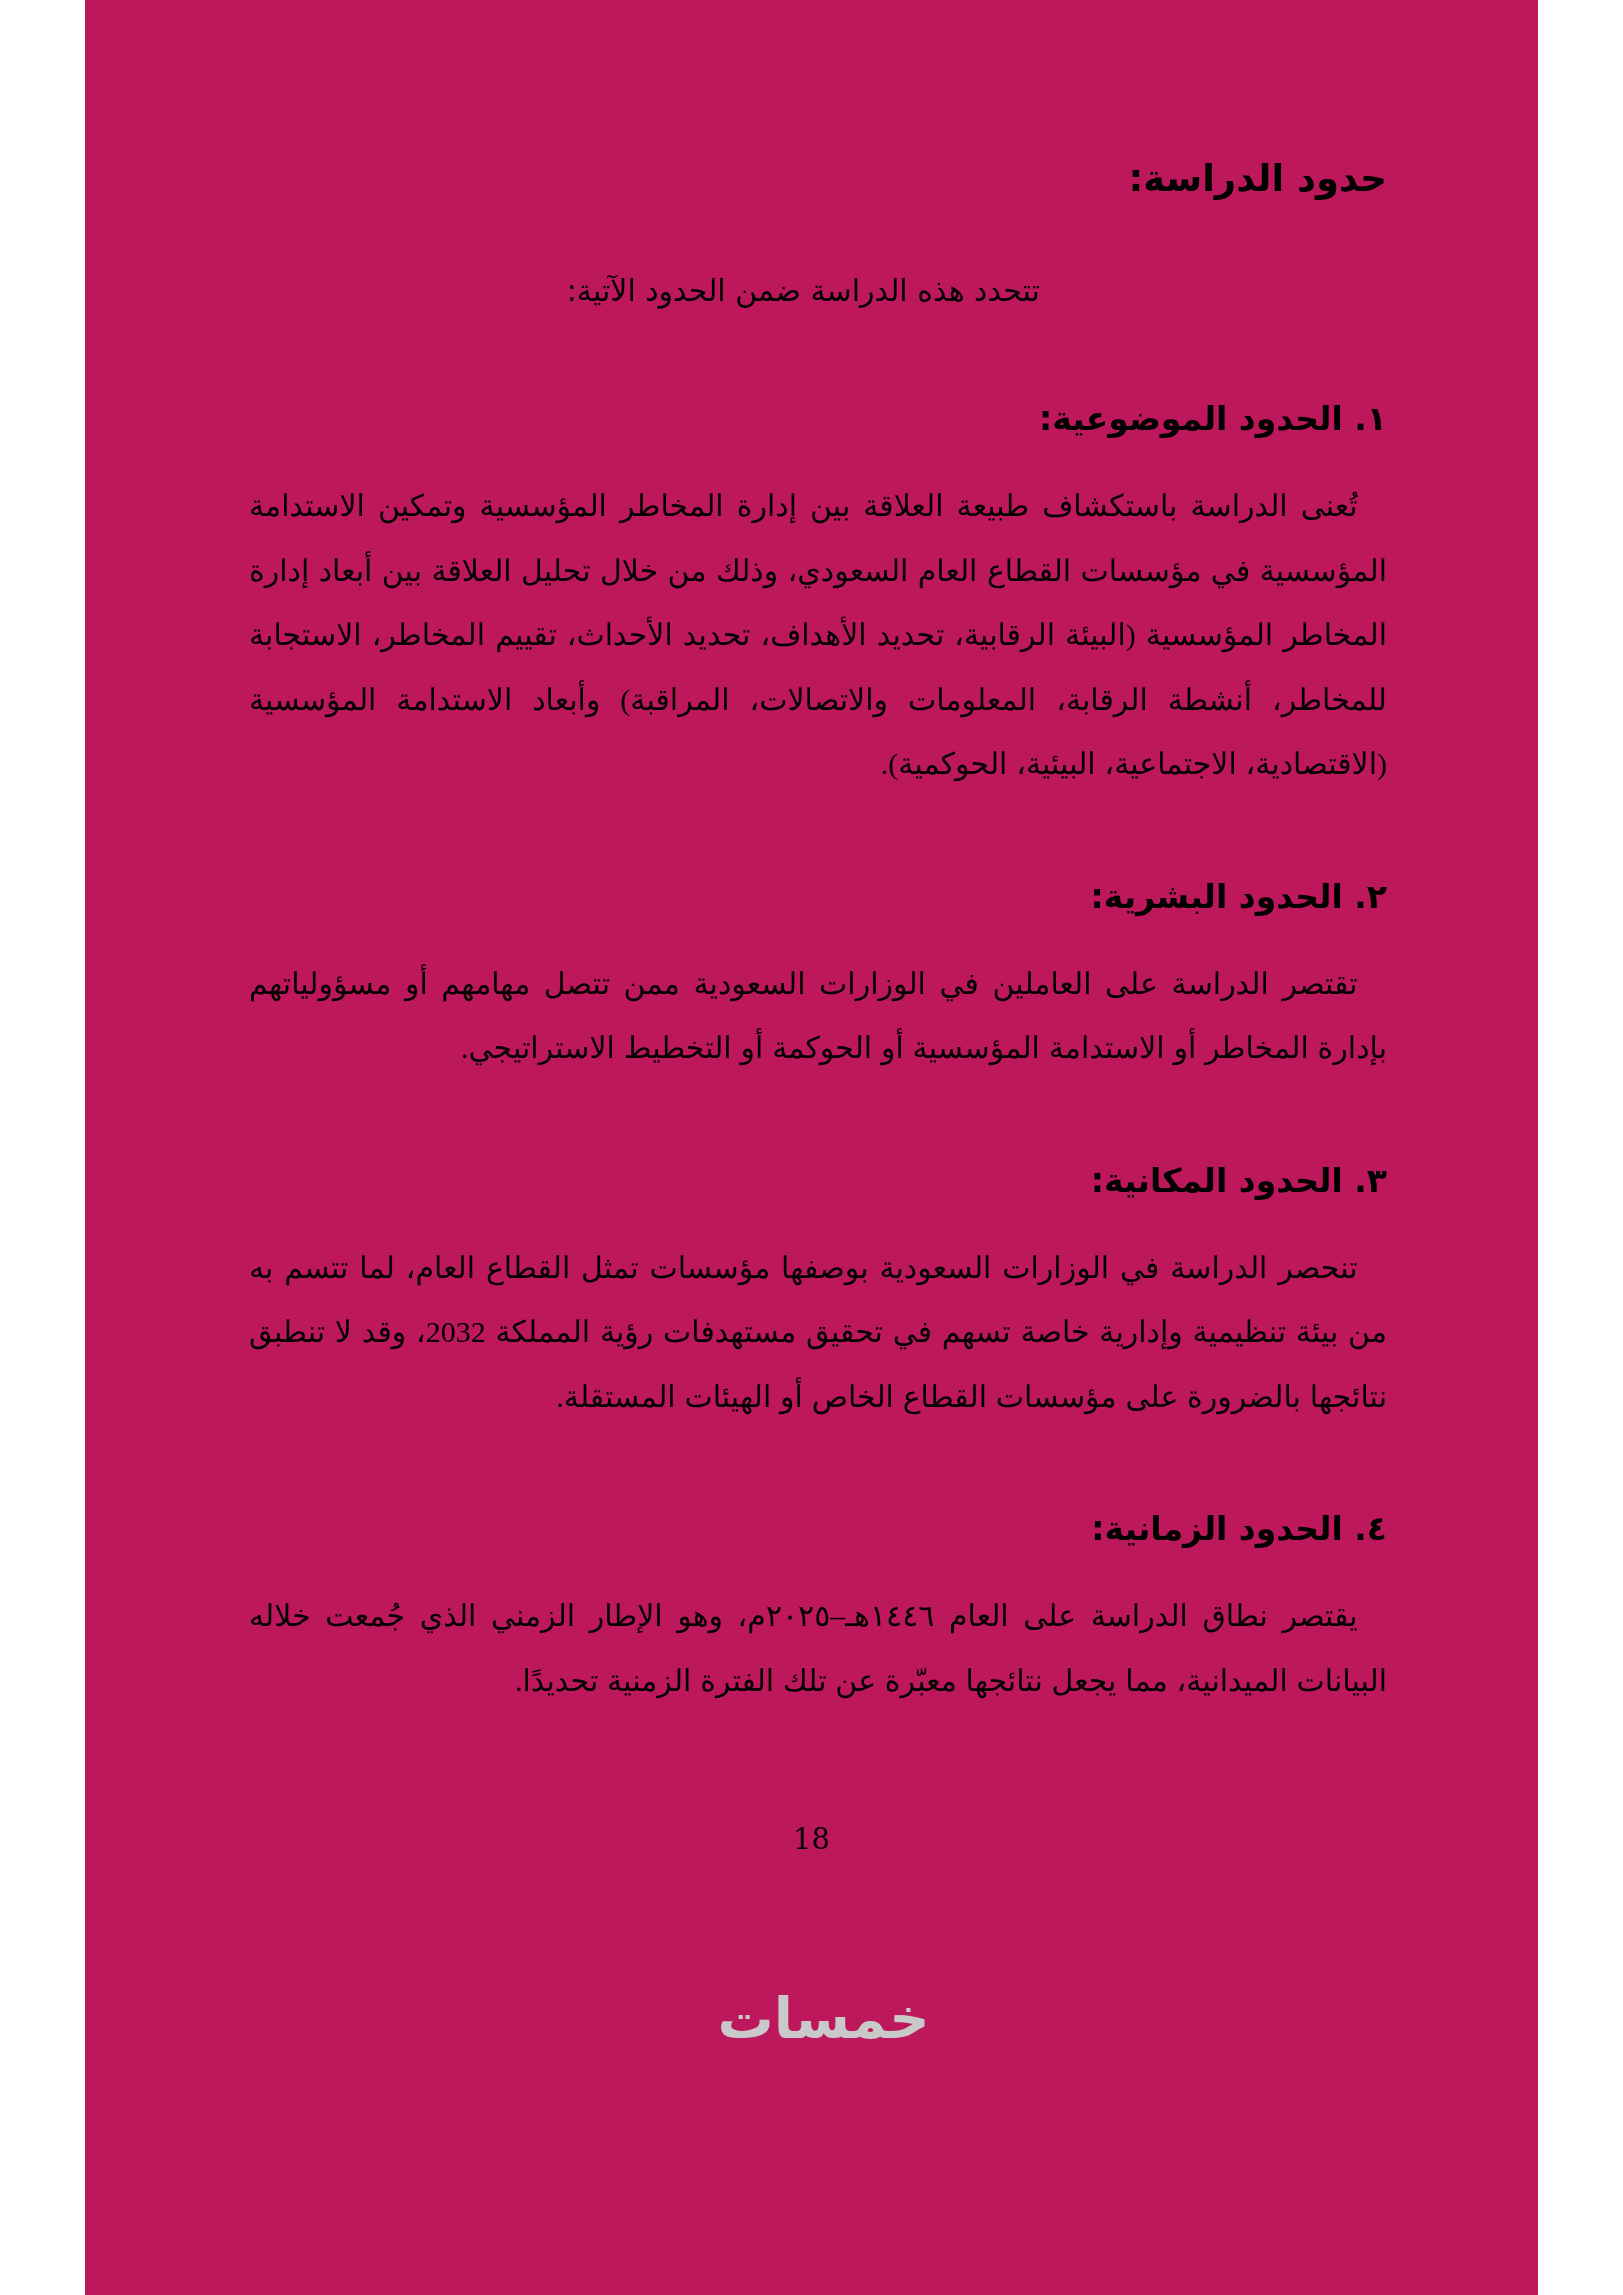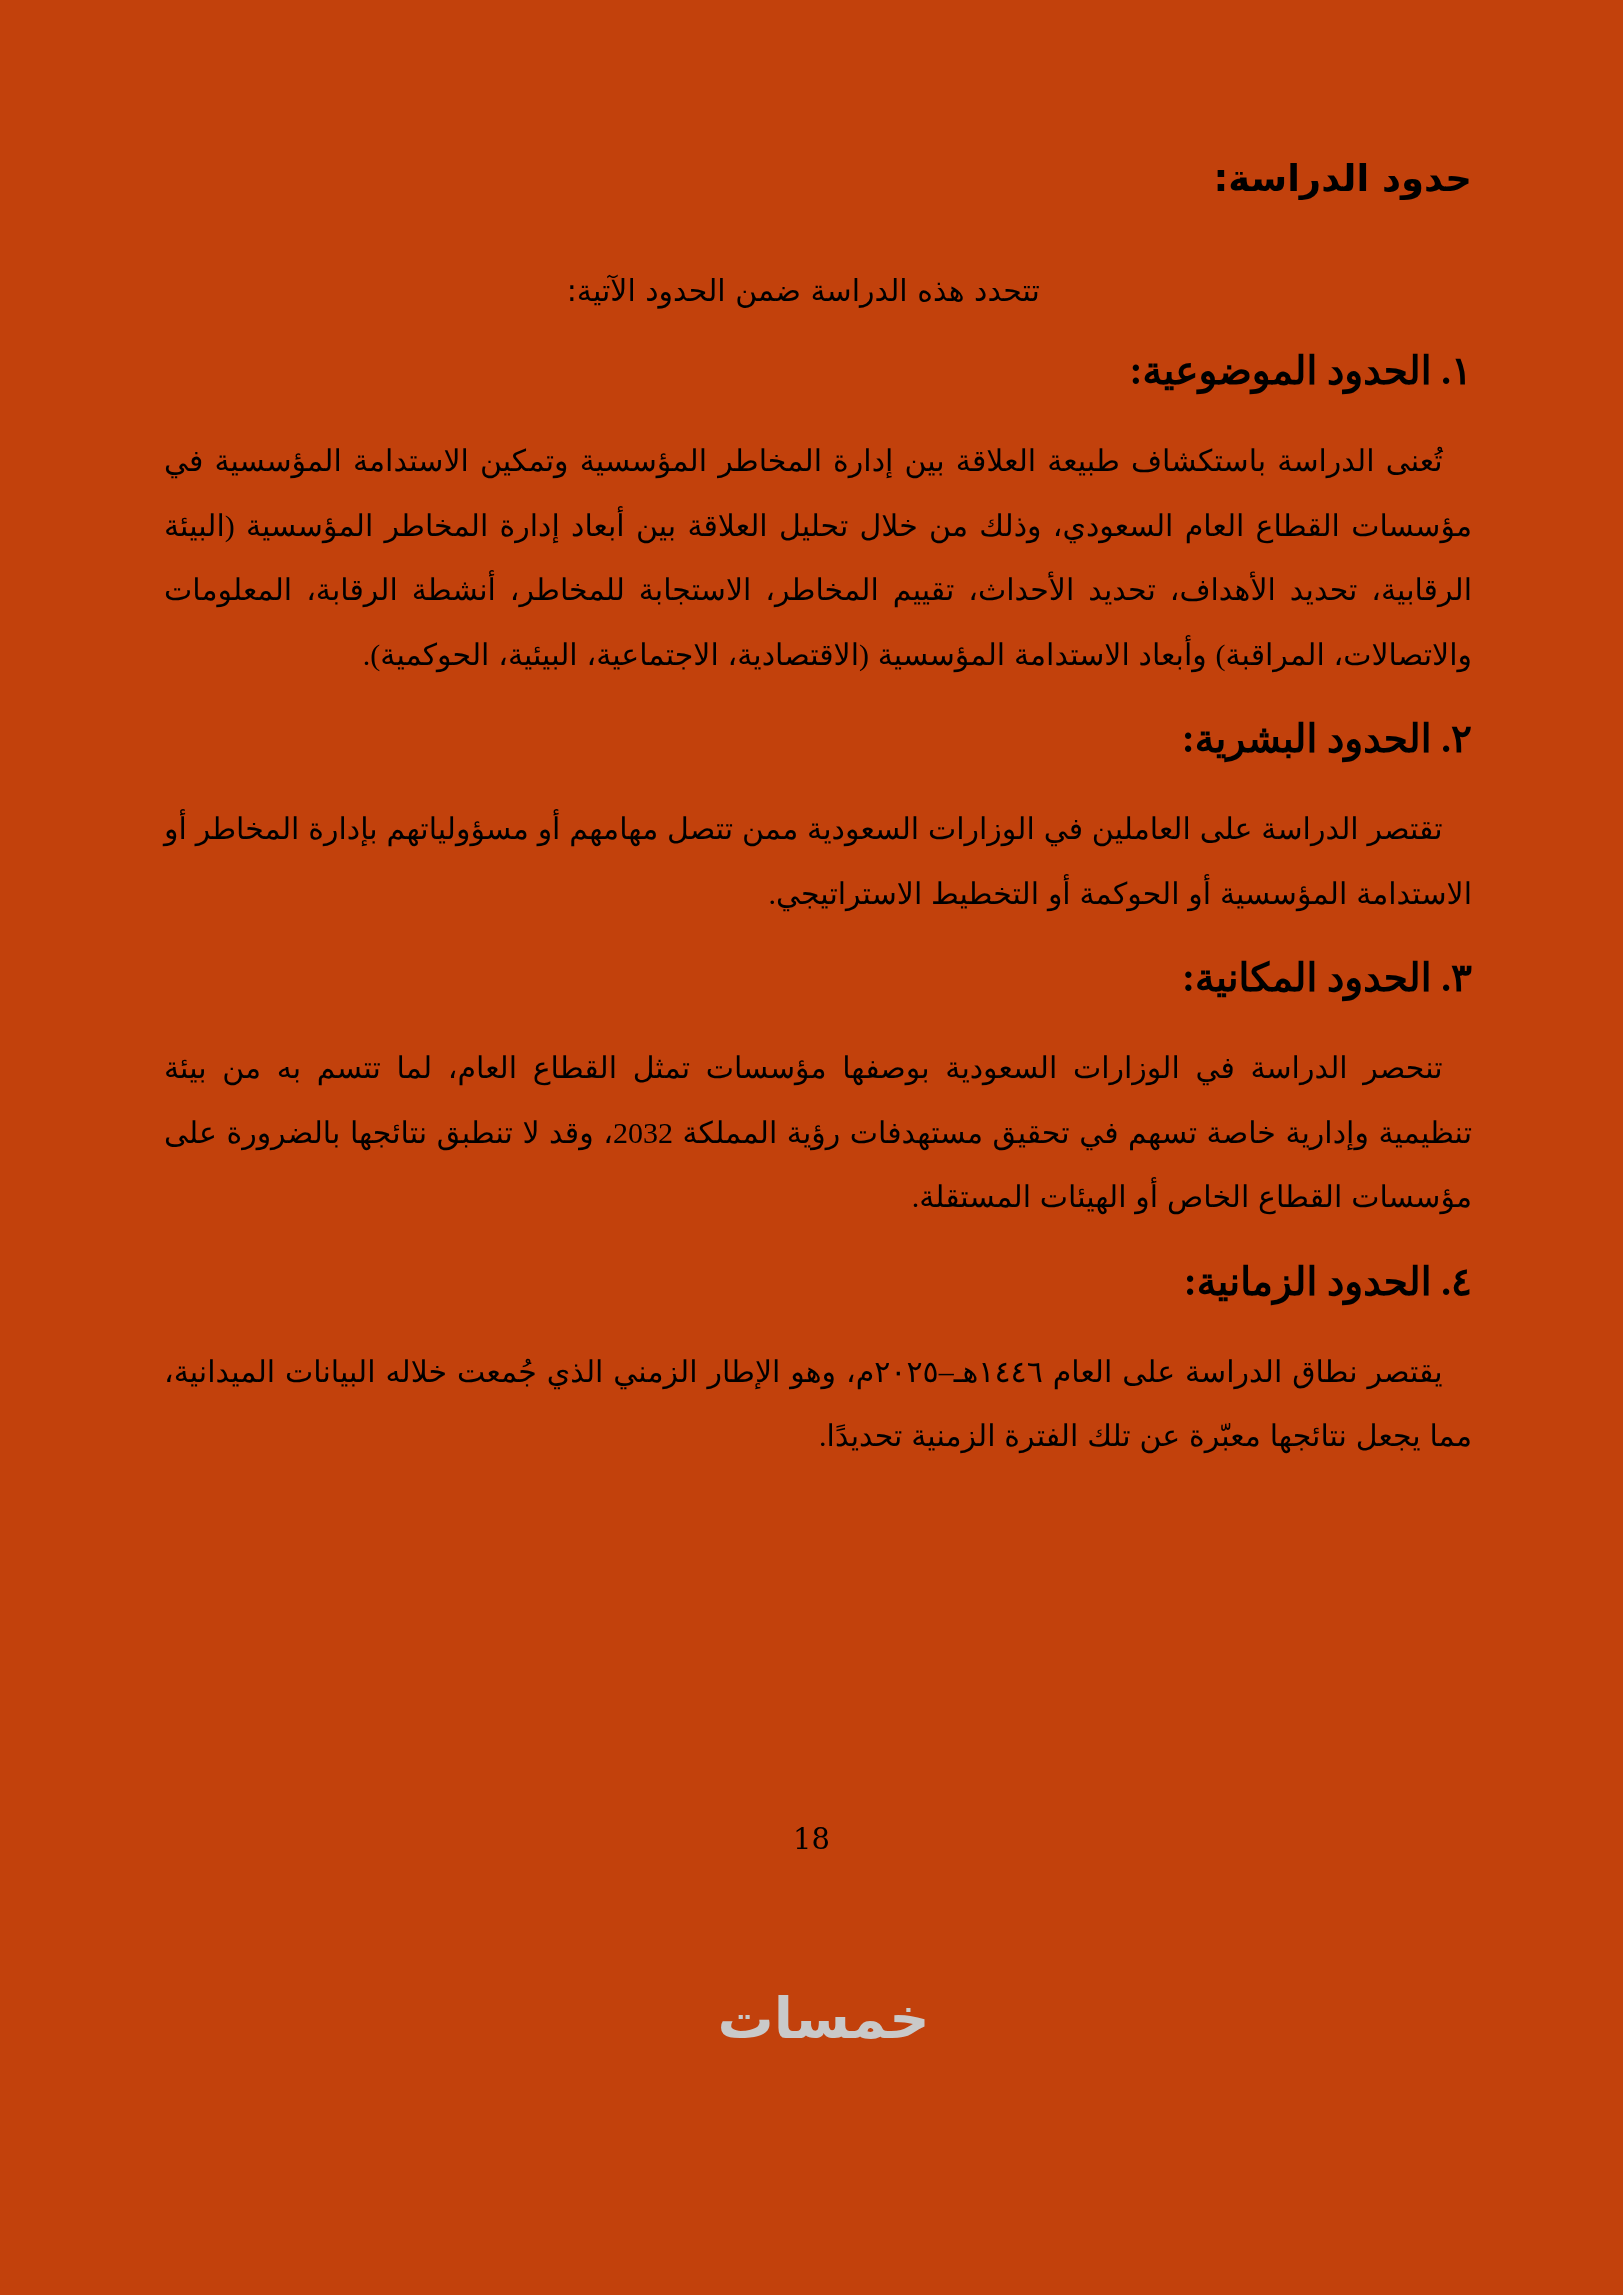--- a/index.html
+++ b/index.html
@@ -2,24 +2,24 @@
 <html lang="ar" dir="rtl" style="font-size:10.5px"><head>
 <meta charset="utf-8">
 <style>
   * { margin: 0; padding: 0; box-sizing: border-box; }
   html, body {
     background: #ffffff;
     font-family: "DejaVu Sans", sans-serif;
   }
   .page {
     position: relative;
-    width: 1623px;
+    width: 1453px;
     height: 2295px;
     margin: 0 auto;
-    background: #c2410c;
+    background: #be185d;
     color: #000000;
     direction: rtl;
     overflow: hidden;
   }
   .content {
     padding: 157px 151px 0 164px;
   }
   .doc-title {
     font-size: 37px;
     font-weight: bold;
@@ -27,26 +27,25 @@
     letter-spacing: 0.3px;
   }
   .intro {
     margin-top: 62px;
     font-size: 30px;
     text-indent: 29.4px;
     text-align: center;
     line-height: 1.9;
   }
   .section-heading {
-    margin-top: 29px;
+    margin-top: 80px;
     margin-bottom: 36px;
-    font-size: 39px;
+    font-size: 33px;
     font-weight: bold;
     text-align: right;
-    font-family: Liberation Serif, serif;
   }
   .section-body {
     font-size: 30px;
     line-height: 2.15;
     text-align: justify;
     text-indent: 29.4px;
     word-spacing: 1.3px;
     font-family: Liberation Serif, serif;
   }
   .page-number {

